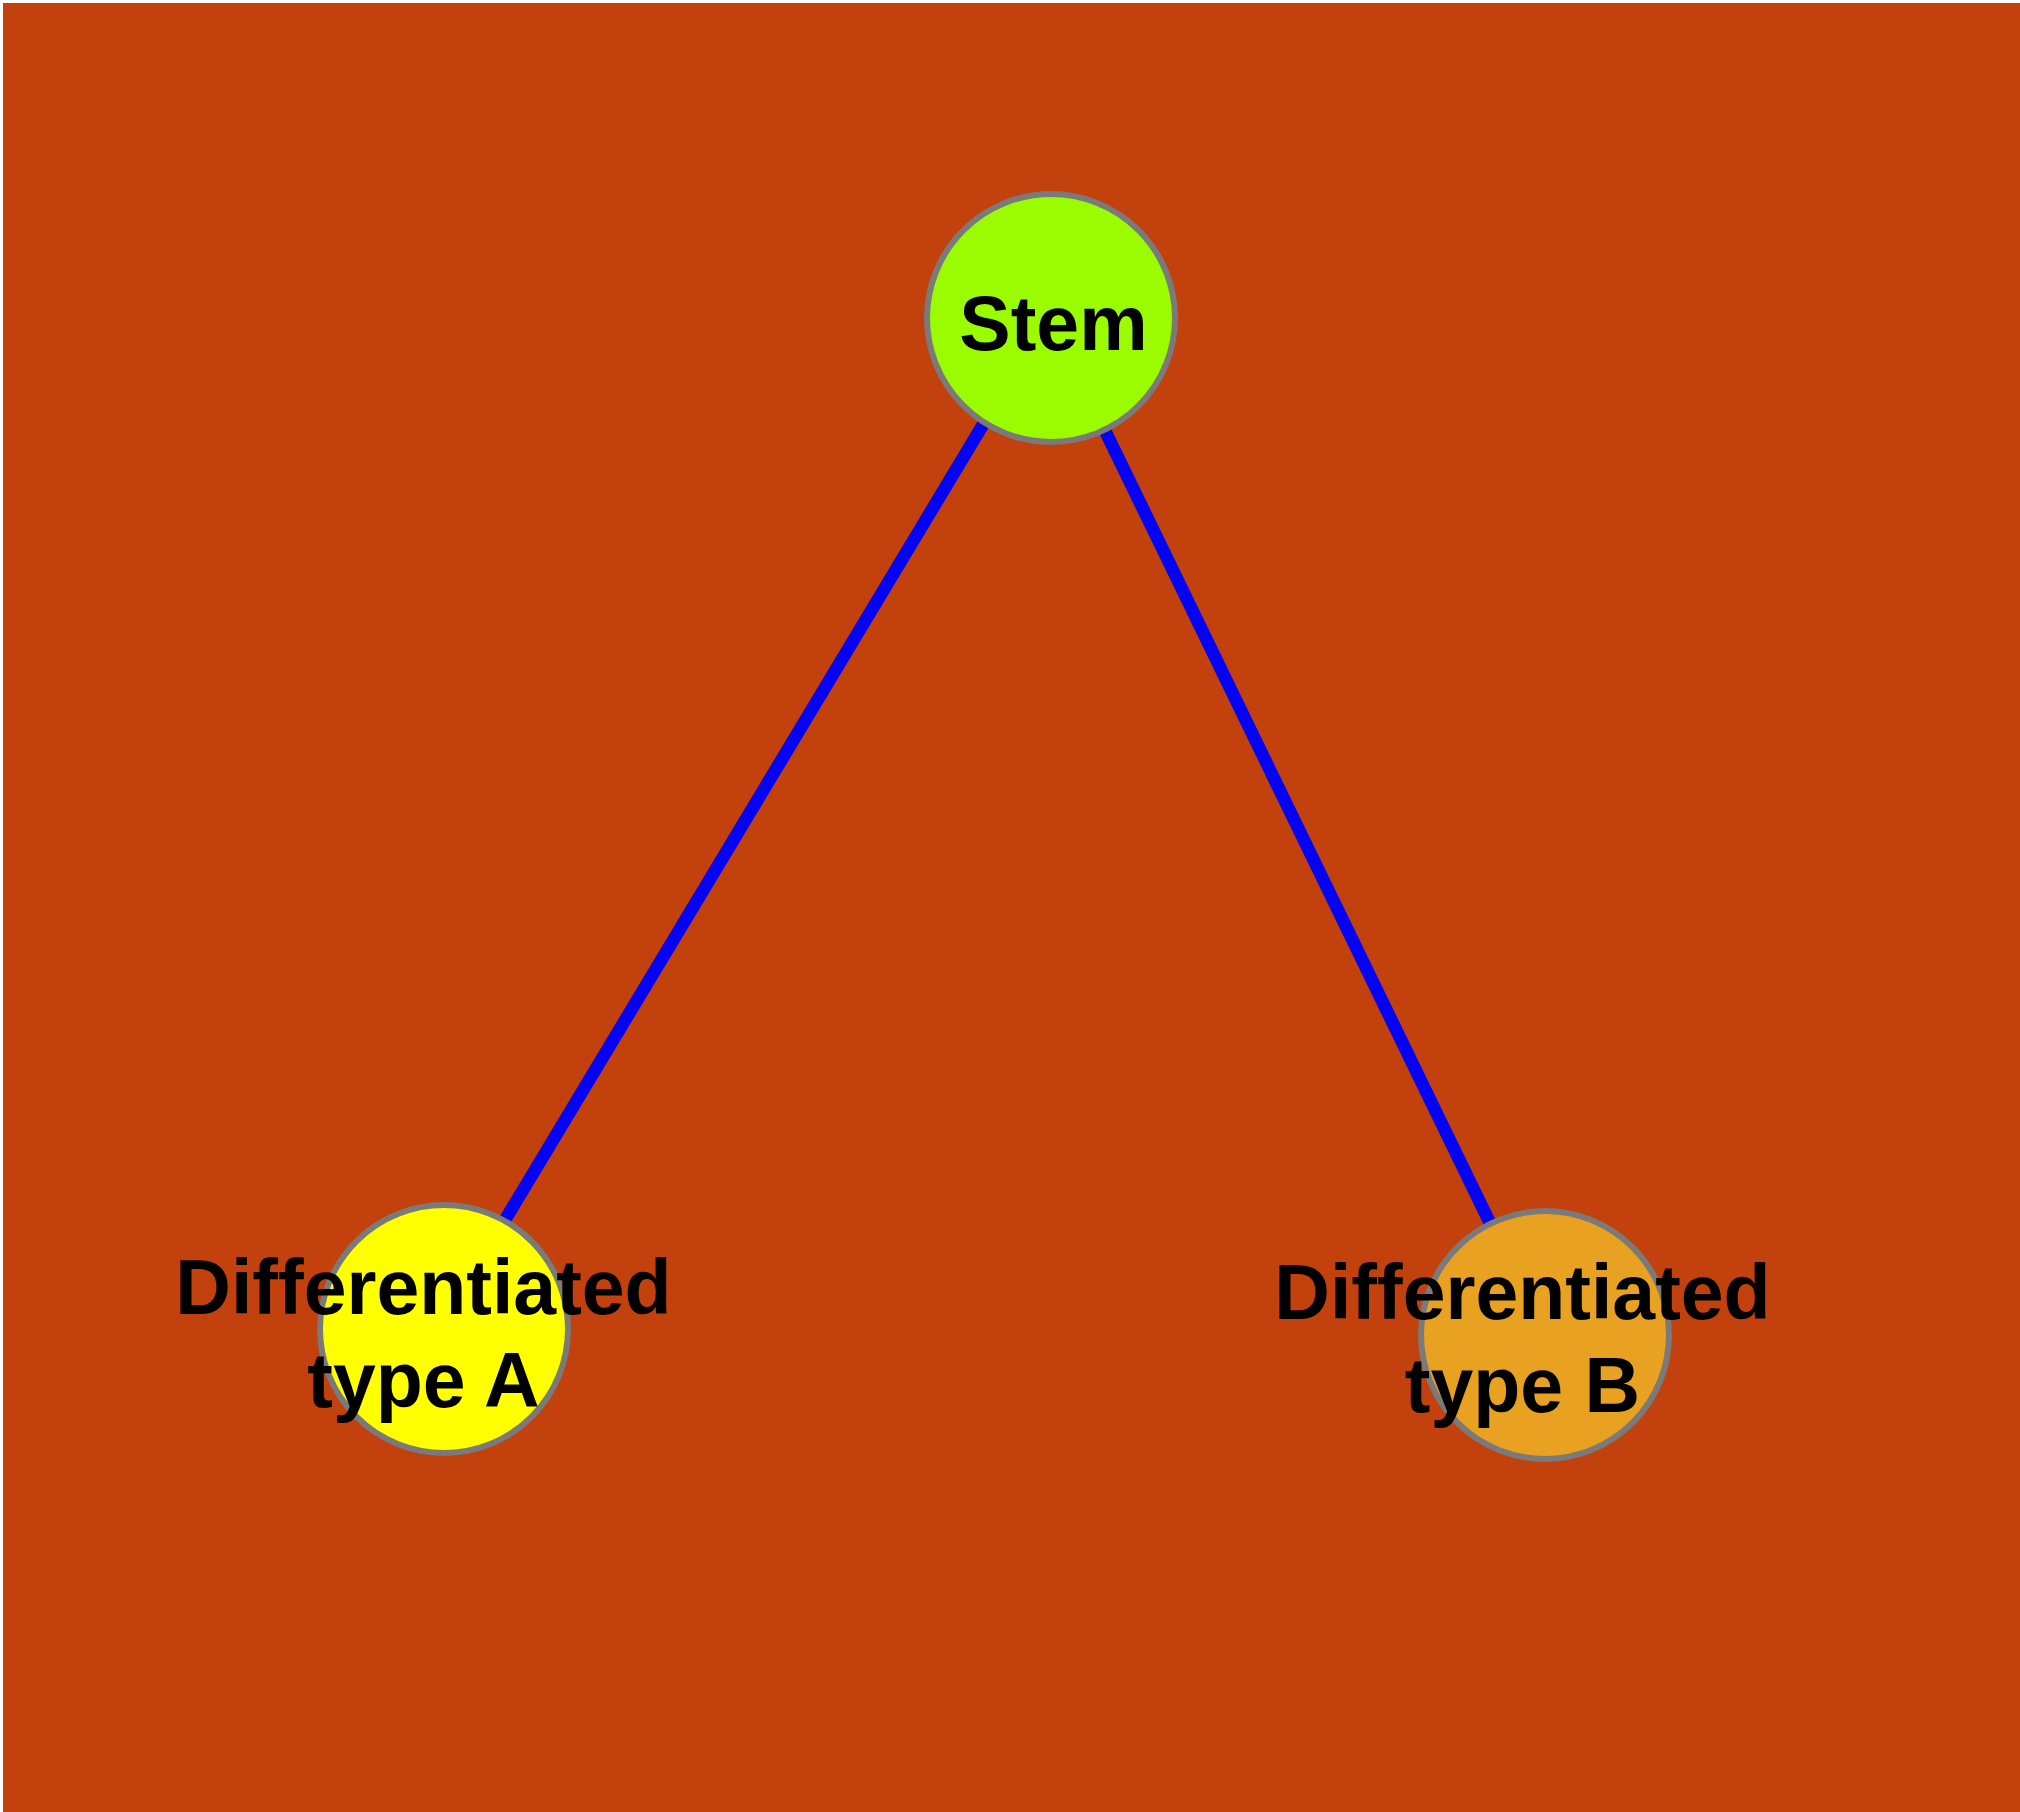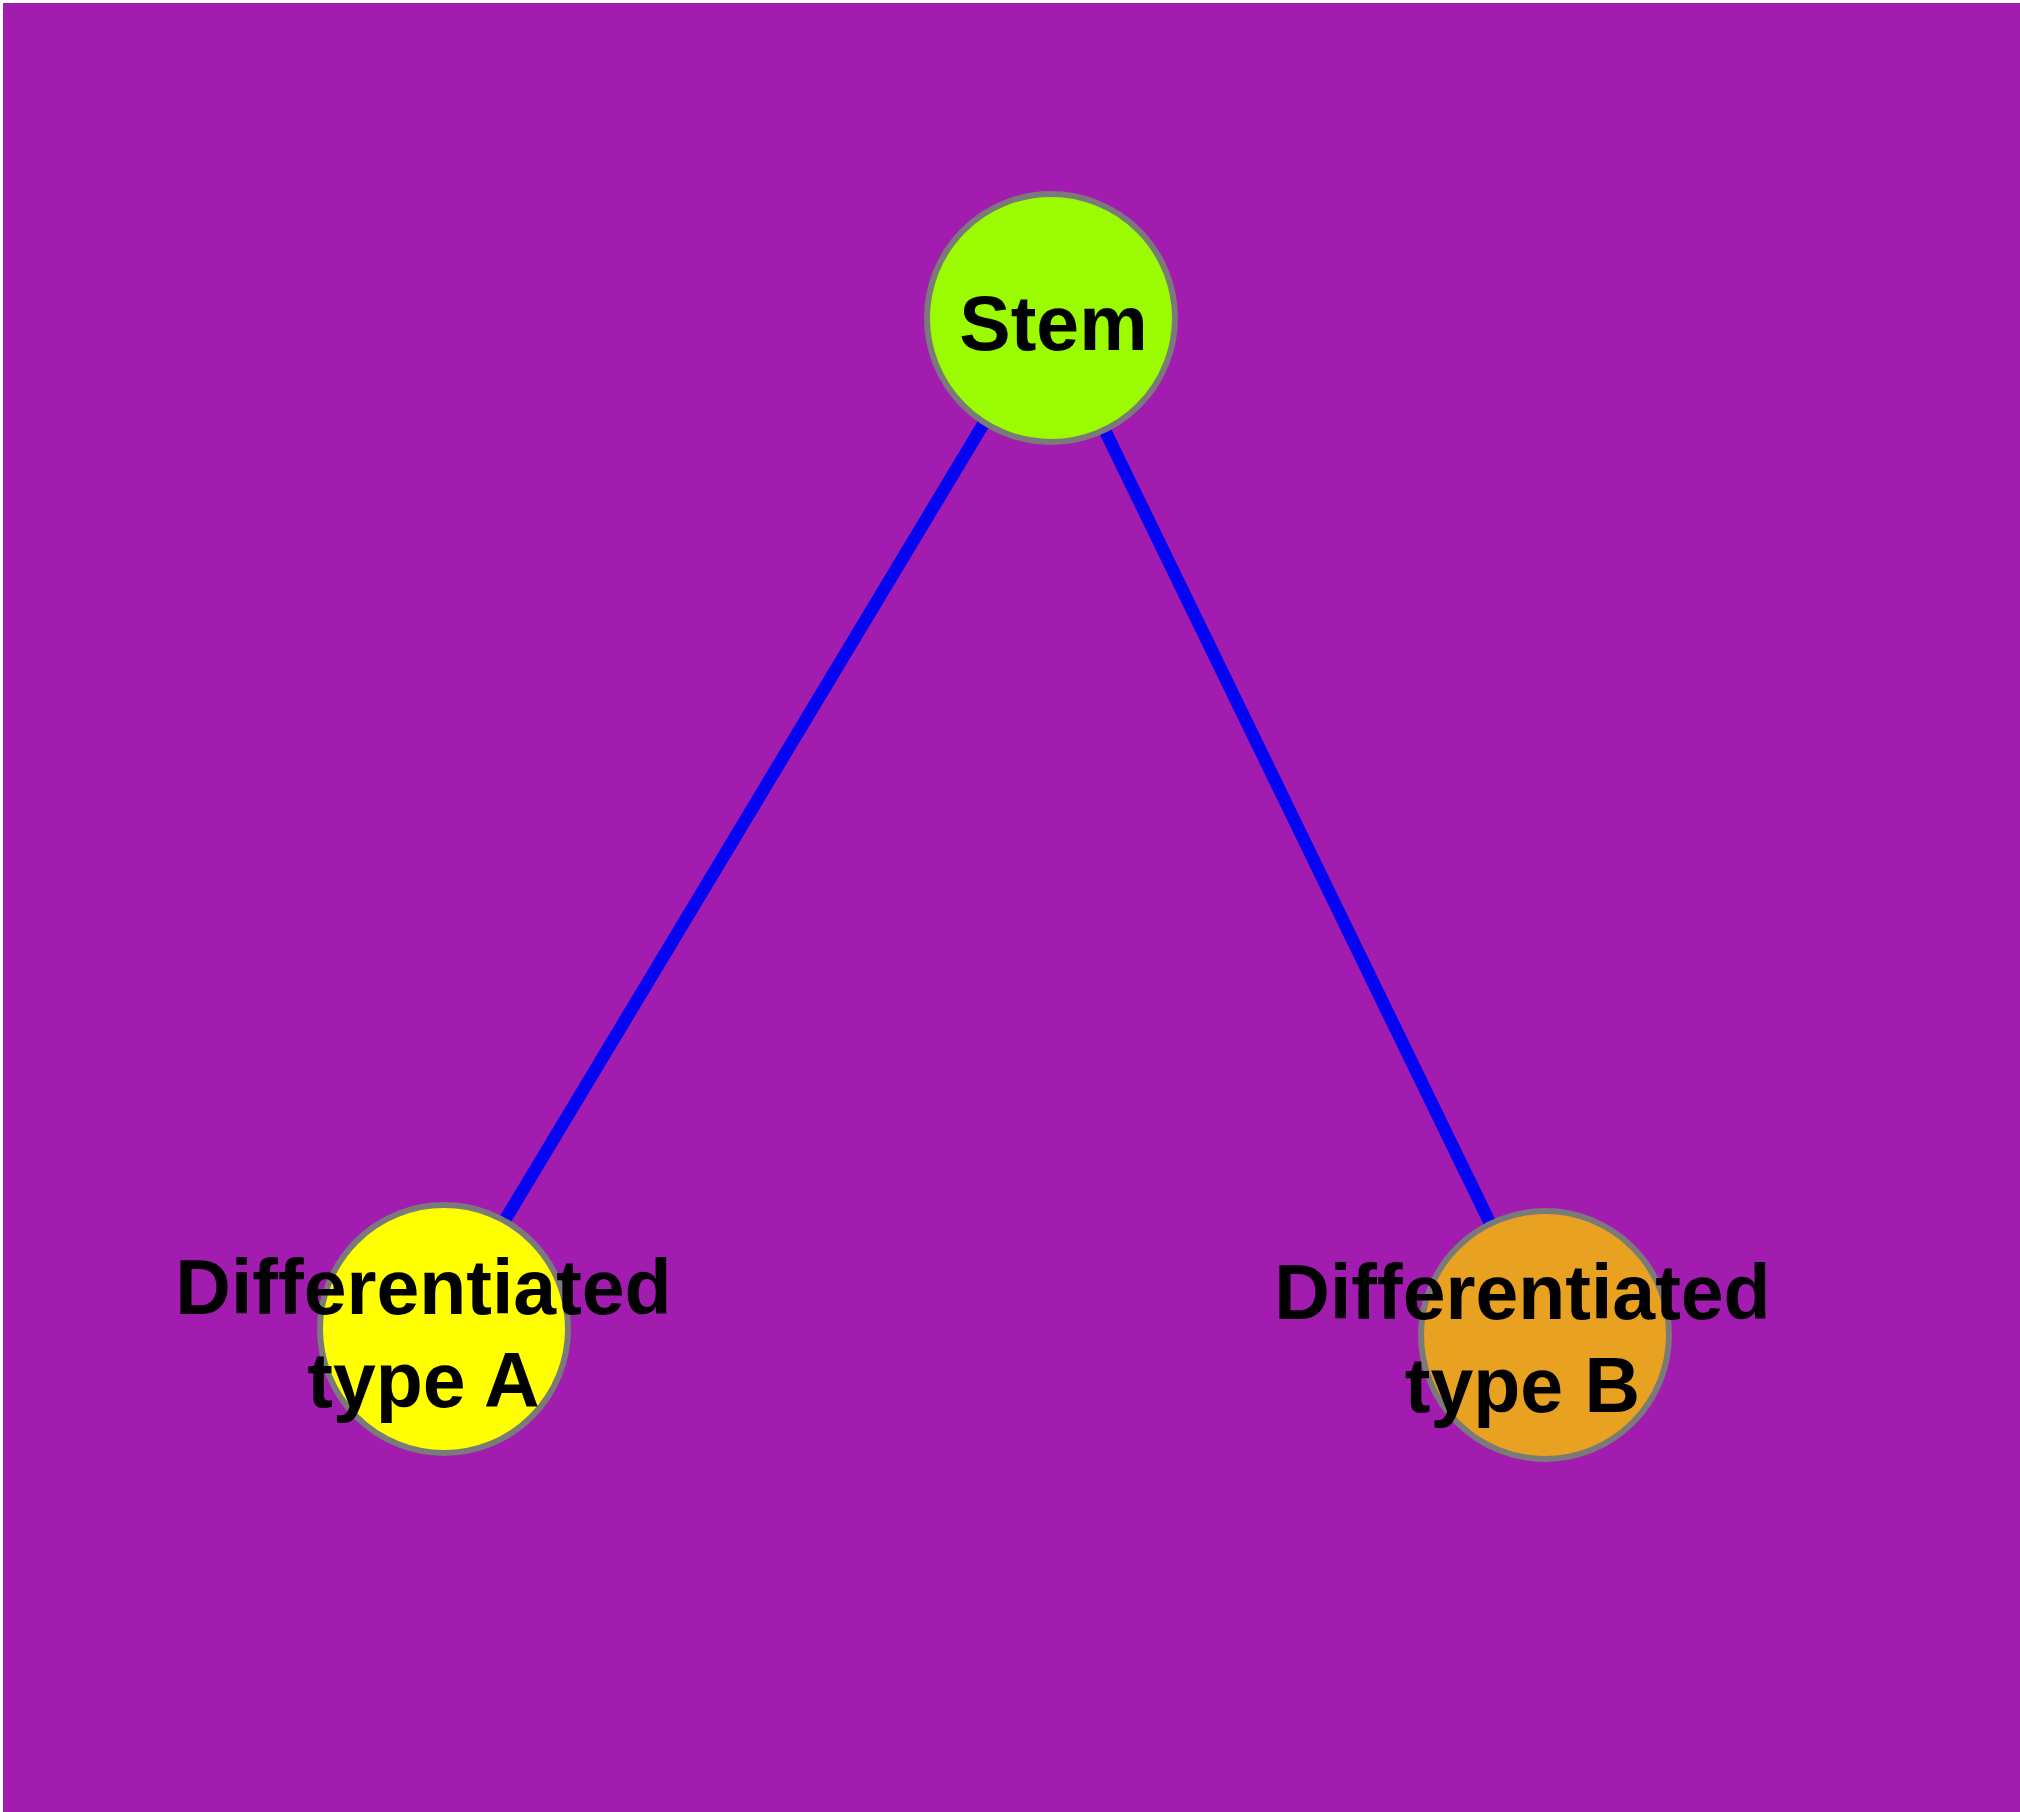--- a/index.html
+++ b/index.html
@@ -50,21 +50,21 @@
   .node-type-a { left: 314px;  top: 1199px; }
   .node-type-b { left: 1415px; top: 1205px; }
   
   .label-stem   { left: 1051px; top: 320px;  }
   .label-type-a { left: 421px;  top: 1330px; }
   .label-type-b { left: 1520px; top: 1335px; }
 </style>
 </head>
 <body>
 
-<div class="canvas" style="background-color: #a21caf;">
+<div class="canvas" style="background-color: #c2410c;">
 
   <svg class="edges-svg" viewBox="0 0 2381 2134">
     <line x1="1234" y1="368" x2="517" y2="1561" stroke-width="15" stroke="#0404F2"></line>
     <line x1="1234" y1="368" x2="1817" y2="1568" stroke-width="15" stroke="#0404F2"></line>
   </svg>
 
   <div class="node node-stem" style="background-color: rgb(155, 251, 0);"></div>
   <div class="node node-type-a" style="background-color: rgb(255, 255, 0);"></div>
   <div class="node node-type-b" style="background-color: rgb(232, 161, 32);"></div>
 

